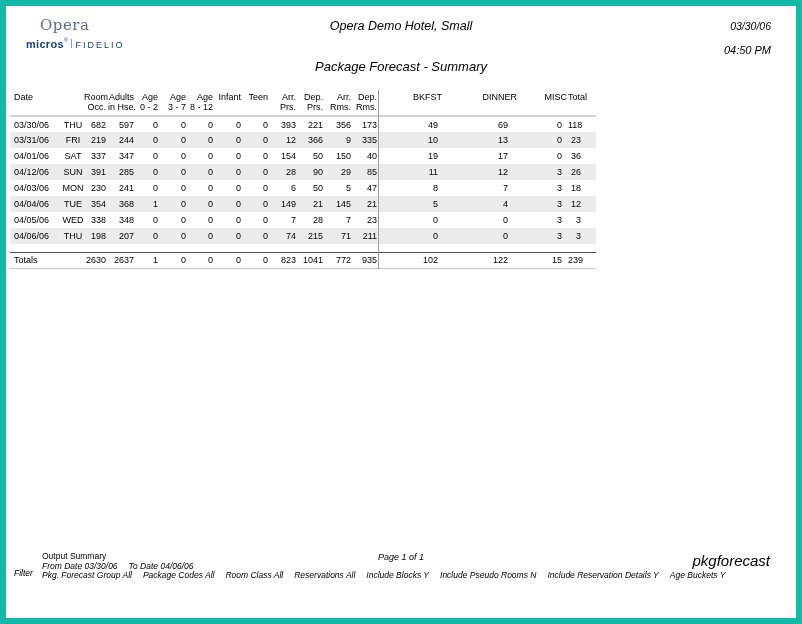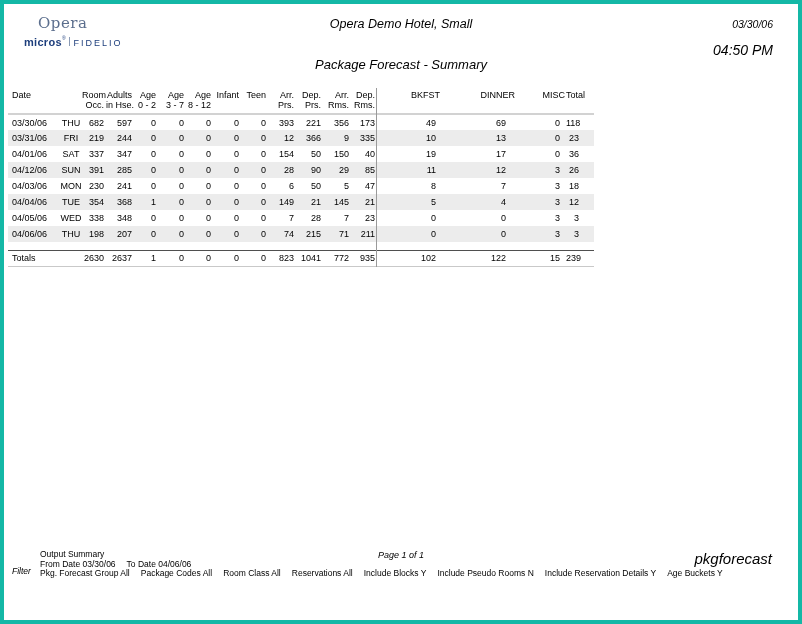--- a/index.html
+++ b/index.html
@@ -1,18 +1,18 @@
 <!DOCTYPE html>
 <html><head>
 <meta charset="utf-8">
 <style>
   html,body { margin:0; padding:0; background:#fff; }
   .page {
     position:relative; width:802px; height:624px; box-sizing:border-box;
-    border:4px solid #14b8a6; background:#fff; overflow:hidden;
+    border:6px solid #14b8a6; background:#fff; overflow:hidden;
     font-family:"Liberation Sans", sans-serif; color:#000;
   }
 
   
   .logo-block { position:absolute; left:20px; top:12px; }
   .opera-word {
     font-family:"DejaVu Serif", serif; font-size:15px; color:#5b6e8d;
     letter-spacing:0.5px; margin-left:14px; line-height:14px;
   }
   .micros-line { margin-top:2px; white-space:nowrap; }
@@ -23,21 +23,21 @@
 
   .hotel-name {
     position:absolute; left:0; top:13px; width:100%; text-align:center;
     font-style:italic; font-size:12.5px;
   }
   .report-title {
     position:absolute; left:0; top:53px; width:100%; text-align:center;
     font-style:italic; font-weight:normal; font-size:13px;
   }
   .run-date { position:absolute; right:25px; top:14px; font-style:italic; font-size:10.5px; text-align:right; }
-  .run-time { position:absolute; right:25px; top:38px; font-style:italic; font-size:14px; text-align:right; }
+  .run-time { position:absolute; right:25px; top:38px; font-style:italic; font-size:11px; text-align:right; }
 
   
   .table-wrap { position:absolute; left:4px; top:84px; }
   table { border-collapse:collapse; table-layout:fixed; width:586px; font-size:9px; }
   th, td { padding:0; overflow:hidden; white-space:nowrap; }
   thead th {
     font-weight:normal; vertical-align:top; padding-top:2px; padding-bottom:3px;
     border-bottom:2px solid #d2d2d2; line-height:10px;
   }
   tbody.data tr { height:16px; }
@@ -54,21 +54,21 @@
   th:nth-child(15) { padding-right:1px; }  td:nth-child(15) { padding-right:10px; }
   th:nth-child(16) { padding-right:1px; }  td:nth-child(16) { padding-right:6px; }
   th:nth-child(17) { padding-right:12px; } td:nth-child(17) { padding-right:15px; }
 
   .v-divider { position:absolute; left:372px; top:84px; width:1px; height:179px; background:#9a9a9a; }
 
   
   .footer { position:absolute; left:0; top:546px; width:100%; font-size:8.5px; }
   .filter-label { position:absolute; left:8px; top:16px; font-style:italic; }
   .filter-lines { position:absolute; left:36px; top:0; line-height:9.5px; }
-  .filter-lines .seg { margin-right:11px; }
+  .filter-lines .seg { margin-right:11px;font-style:italic; }
   .page-info { position:absolute; left:0; top:0; width:100%; text-align:center; font-style:italic; font-size:9px; }
   .report-code { position:absolute; right:26px; top:0; font-style:italic; font-size:15px; }
 </style>
 </head>
 <body>
 
 <div class="page">
 
   <div class="logo-block">
     <div class="opera-word">Opera</div>

